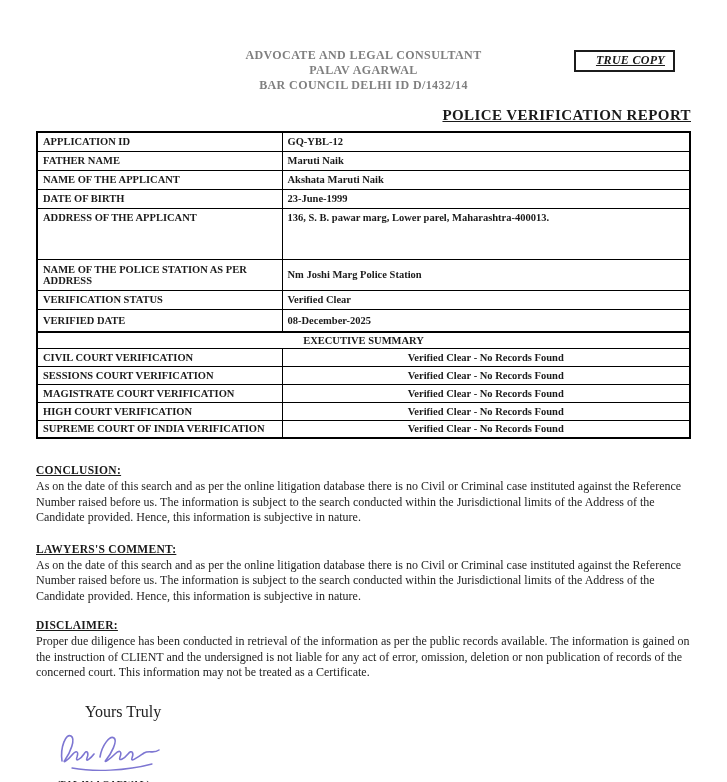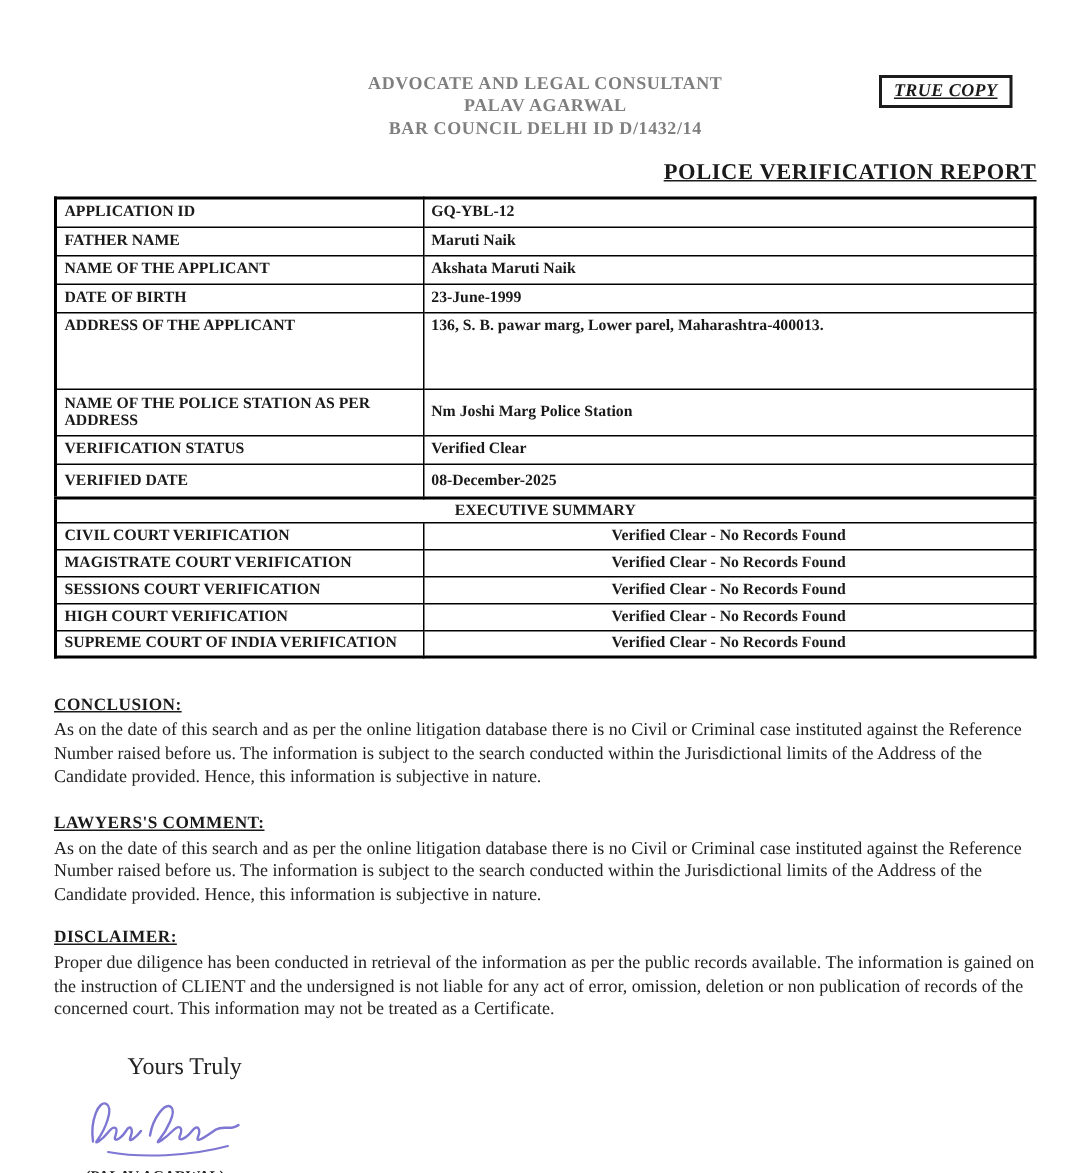--- a/index.html
+++ b/index.html
@@ -14,21 +14,21 @@
   .page { position: relative; width: 727px; height: 782px; padding: 48px 36px 0 36px; }
 
   
   .letterhead { text-align: center; color: #7f7f7f; font-weight: bold; line-height: 15px; letter-spacing: 0.4px; }
   .letterhead .lh-line { font-size: 12px; }
 
   
   .stamp {
     position: absolute; top: 50px; right: 52px;
     border: 2px solid #1c1c1c;
-    padding: 1px 8px 2px 8px;
+    padding: 1px 8px 2px 20px;
     font-size: 12px; font-weight: bold; font-style: italic;
     text-decoration: underline;
     letter-spacing: 0.3px;
     background: #fff;
   }
 
   
   .report-title {
     text-align: right; font-size: 15px; font-weight: bold;
     text-decoration: underline; letter-spacing: 0.4px;
@@ -132,25 +132,25 @@
       </tr>
 
       <tr class="exec-head">
         <td colspan="2">EXECUTIVE SUMMARY</td>
       </tr>
       <tr class="exec-row">
         <td class="lbl">CIVIL COURT VERIFICATION</td>
         <td class="val">Verified Clear - No Records Found</td>
       </tr>
       <tr class="exec-row">
-        <td class="lbl">MAGISTRATE COURT VERIFICATION</td>
+        <td class="lbl">SESSIONS COURT VERIFICATION</td>
         <td class="val">Verified Clear - No Records Found</td>
       </tr>
       <tr class="exec-row">
-        <td class="lbl">SESSIONS COURT VERIFICATION</td>
+        <td class="lbl">MAGISTRATE COURT VERIFICATION</td>
         <td class="val">Verified Clear - No Records Found</td>
       </tr>
       <tr class="exec-row">
         <td class="lbl">HIGH COURT VERIFICATION</td>
         <td class="val">Verified Clear - No Records Found</td>
       </tr>
       <tr class="exec-row">
         <td class="lbl">SUPREME COURT OF INDIA VERIFICATION</td>
         <td class="val">Verified Clear - No Records Found</td>
       </tr>

